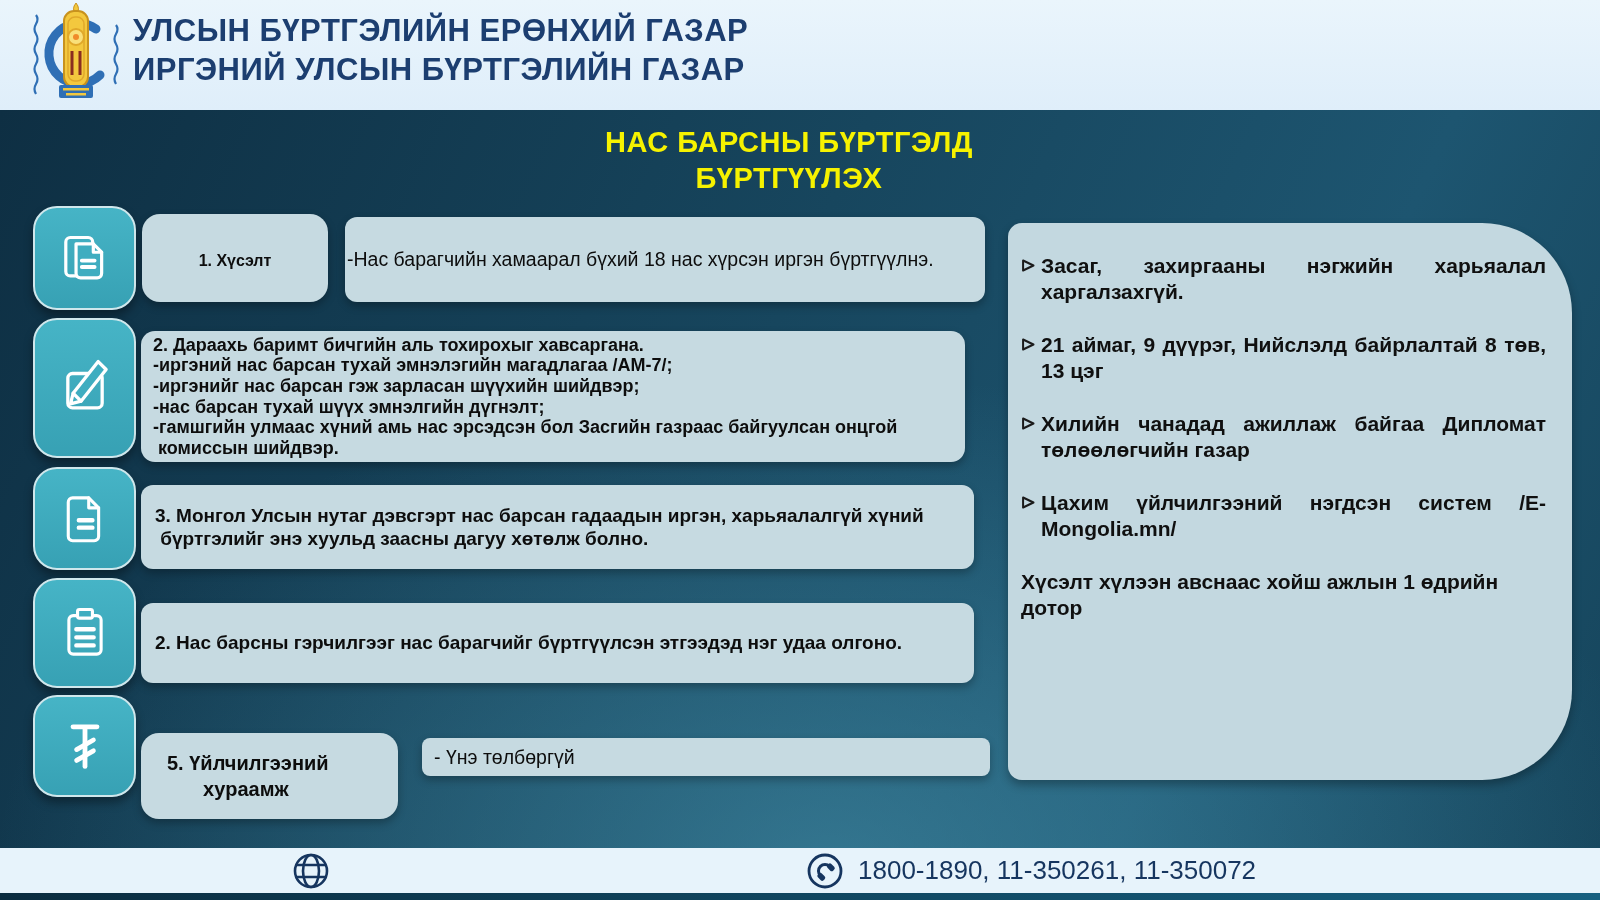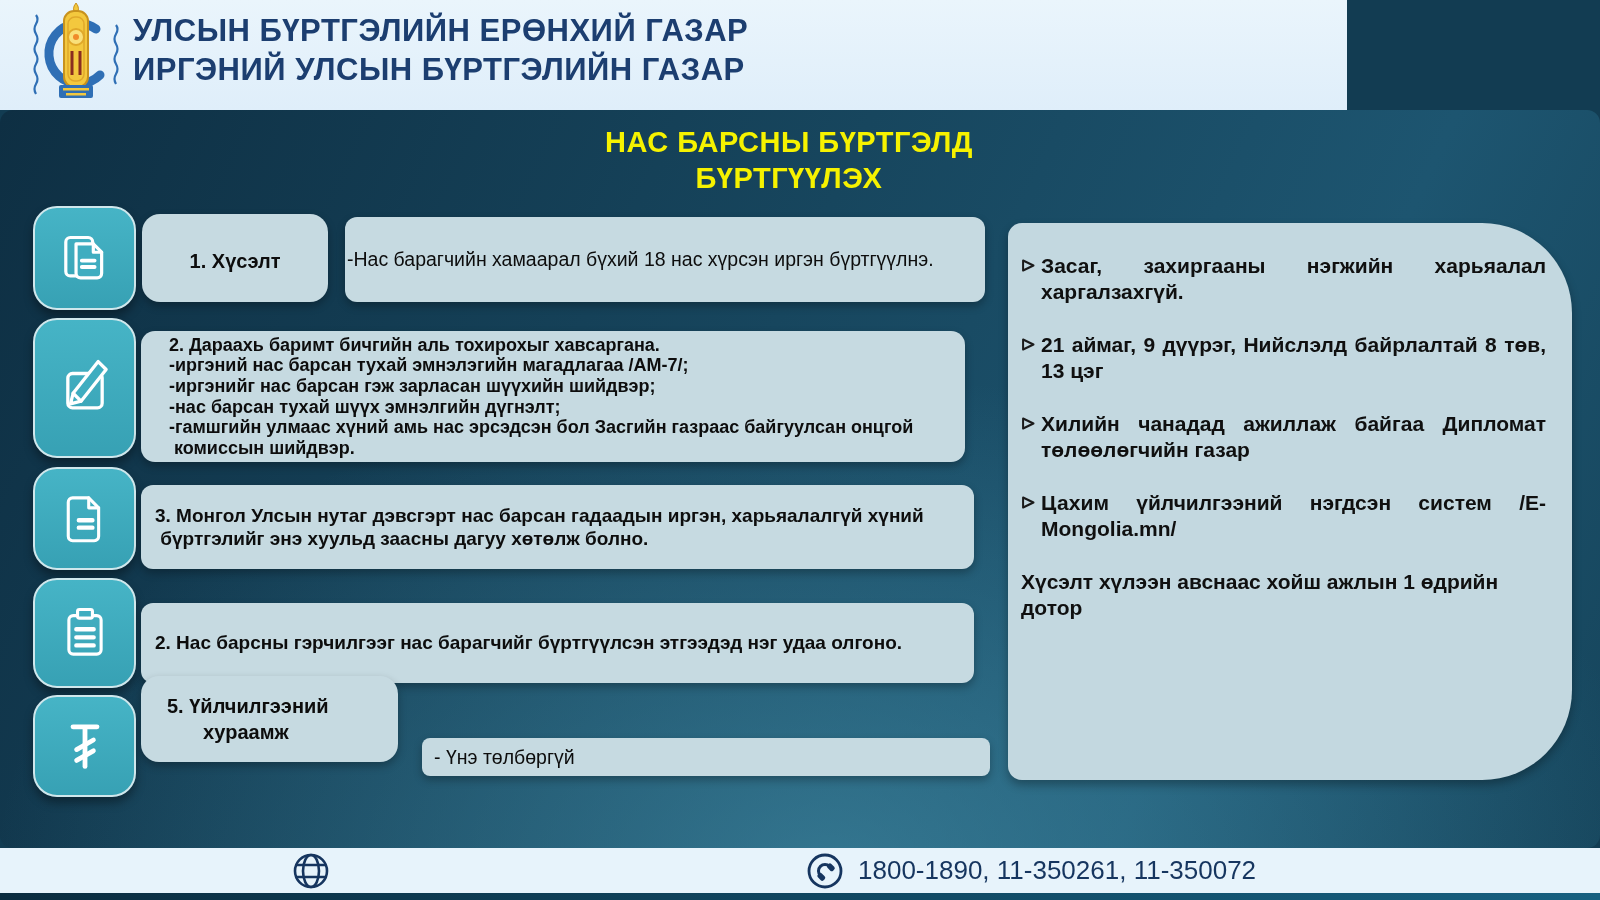--- a/index.html
+++ b/index.html
@@ -4,68 +4,67 @@
 <style>
   html,body{margin:0;padding:0;background:#222;}
   *{box-sizing:border-box;}
   #stage{
     position:relative;width:1600px;height:900px;overflow:hidden;
     font-family:"Liberation Sans","DejaVu Sans",sans-serif;
     background:#123c52;
   }
   
   .header{
-    position:absolute;left:0;top:0;width:1347px;height:110px;
+    position:absolute;left:0;top:0;width:1600px;height:110px;
     background:linear-gradient(180deg,#eaf5fc 0%,#dfeefa 100%);
   }
   .logo{position:absolute;left:24px;top:3px;width:104px;height:104px;}
   .header-titles{
     position:absolute;left:133px;top:11px;
     color:#1c3e70;font-weight:bold;font-size:31px;line-height:39px;letter-spacing:.5px;
   }
   
   .main{
     position:absolute;left:0;top:110px;width:1600px;height:738px;
     background:
       radial-gradient(95% 120% at 52% 102%, rgba(72,150,176,.55) 0%, rgba(72,150,176,0) 55%),
       linear-gradient(115deg,#0e2f43 0%,#17465e 45%,#1d5570 75%,#16455c 100%);
-    border-radius: 13px;
   }
   .page-title{
     position:absolute;left:0;top:14px;width:1578px;text-align:center;
     color:#f6f200;font-weight:bold;font-size:29px;line-height:36px;letter-spacing:.5px;
   }
   
   .tile{
     position:absolute;left:33px;width:103px;border-radius:24px;
     background:linear-gradient(180deg,#46b4c6 0%,#37a1b4 100%);
     border:2px solid #cfe7ec;
     display:flex;align-items:center;justify-content:center;
     box-shadow:0 6px 10px rgba(0,0,0,.35);
   }
   .lightbox{
     position:absolute;background:#c6dae1;color:#0d0d0d;
     box-shadow:0 4px 8px rgba(0,0,0,.28);
     display:flex;flex-direction:column;justify-content:center;
   }
-  .step-label{font-weight:bold;font-size:20px;margin-top:6px;}
+  .step-label{font-weight:bold;font-size:16px;margin-top:6px;}
   .step-desc{font-size:19.5px;}
   .preline{white-space:pre-line;}
   
   .t1{top:96px;height:104px;}
   .t2{top:208px;height:140px;}
   .t3{top:357px;height:103px;}
   .t4{top:468px;height:110px;}
   .t5{top:585px;height:102px;}
   .b1-label{left:142px;top:104px;width:186px;height:88px;border-radius:18px;align-items:center;}
   .b1-desc {left:345px;top:107px;width:640px;height:85px;border-radius:12px;padding-left:2px;}
-  .b2-box  {left:141px;top:221px;width:824px;height:131px;border-radius:14px;padding:4px 28px;font-size:18px;line-height:20.6px;font-weight:bold;}
+  .b2-box  {left:141px;top:221px;width:824px;height:131px;border-radius:14px;padding:4px 12px;font-size:18px;line-height:20.6px;font-weight:bold;}
   .b3-box  {left:141px;top:375px;width:833px;height:84px;border-radius:12px;padding-left:14px;font-size:19px;line-height:23px;font-weight:bold;}
   .b4-box  {left:141px;top:493px;width:833px;height:80px;border-radius:12px;padding-left:14px;font-size:19px;font-weight:bold;}
-  .b5-label{left:141px;top:566px;width:257px;height:86px;border-radius:18px;font-weight:bold;font-size:20px;line-height:26px;}
+  .b5-label{left:141px;top:623px;width:257px;height:86px;border-radius:18px;font-weight:bold;font-size:20px;line-height:26px;}
   .b5-label .l1{padding-left:26px;}
   .b5-label .l2{padding-left:62px;}
   .b5-value{left:422px;top:628px;width:568px;height:38px;border-radius:8px;padding-left:12px;font-size:19.5px;}
   
   .panel{
     position:absolute;left:1008px;top:113px;width:564px;height:557px;
     background:#c3d8e0;border-radius:14px 90px 90px 14px;
     padding:30px 26px 0 13px;color:#101010;
     box-shadow:0 5px 10px rgba(0,0,0,.3);
   }

